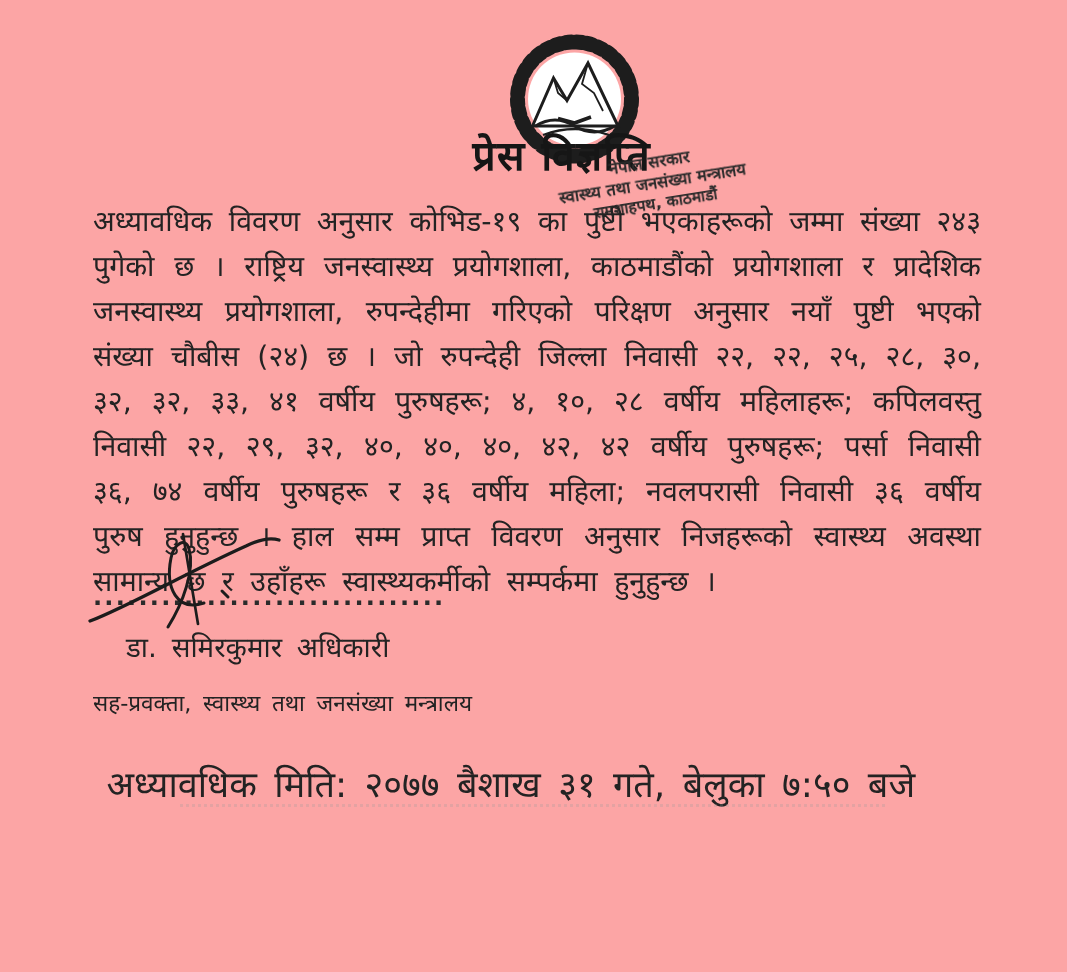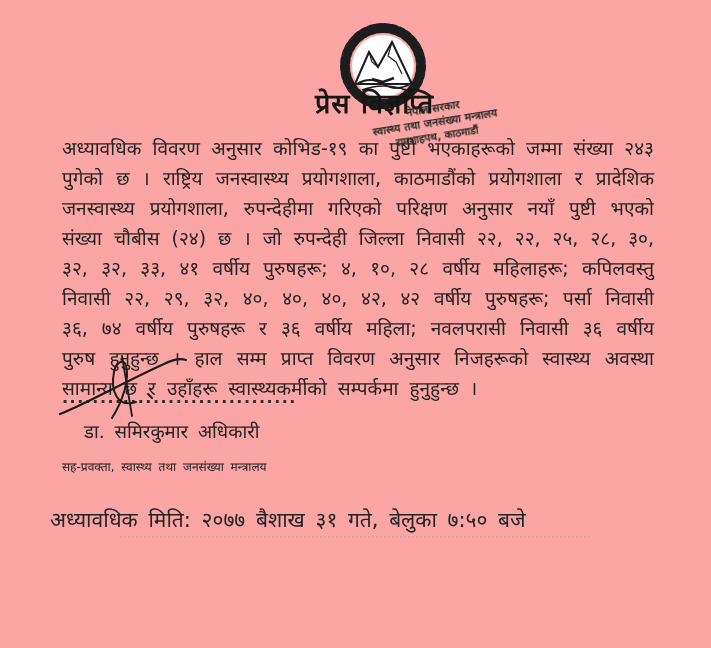--- a/index.html
+++ b/index.html
@@ -55,26 +55,26 @@
   .sig-stroke{
     position:absolute;left:52px;top:352px;width:190px;height:70px;
     pointer-events:none;
   }
   .sig-name{
     position:absolute;left:62px;top:418px;
     font-size:18.5px;color:#232323;word-spacing:4px;margin-left:22px;
   }
   .sig-title{
     position:absolute;left:62px;top:458px;
-    font-size:12px;color:#232323;word-spacing:3px;
+    font-size:15px;color:#232323;word-spacing:3px;
   }
   
   .updated{
-    position:absolute;left:50px;top:505px;
-    font-size:21px;color:#232323;word-spacing:4px;
+    position:absolute;left:71px;top:505px;
+    font-size:24px;color:#232323;word-spacing:4px;
   }
   
   .artifact{
     position:absolute;left:120px;top:536px;width:470px;height:3px;
     border-top:2px dotted #9a9a9a;opacity:.25;
   }
 </style>
 </head>
 <body>
 

